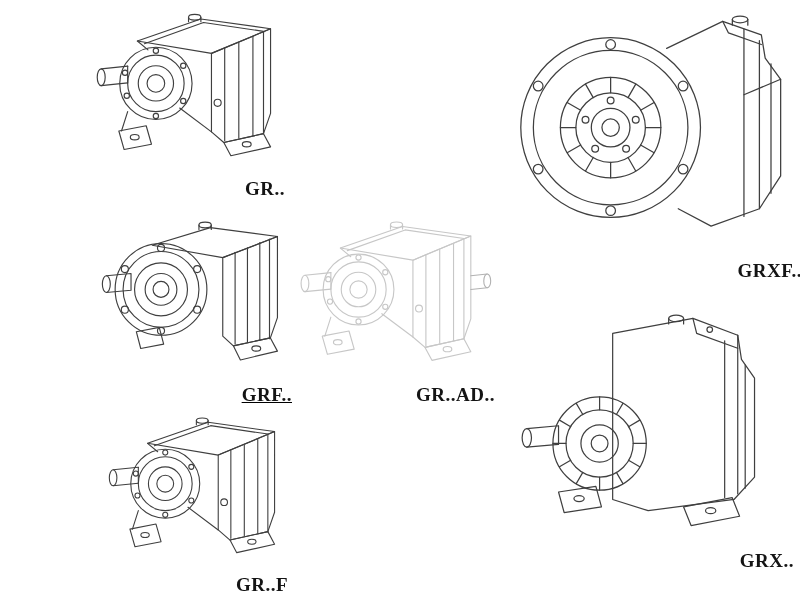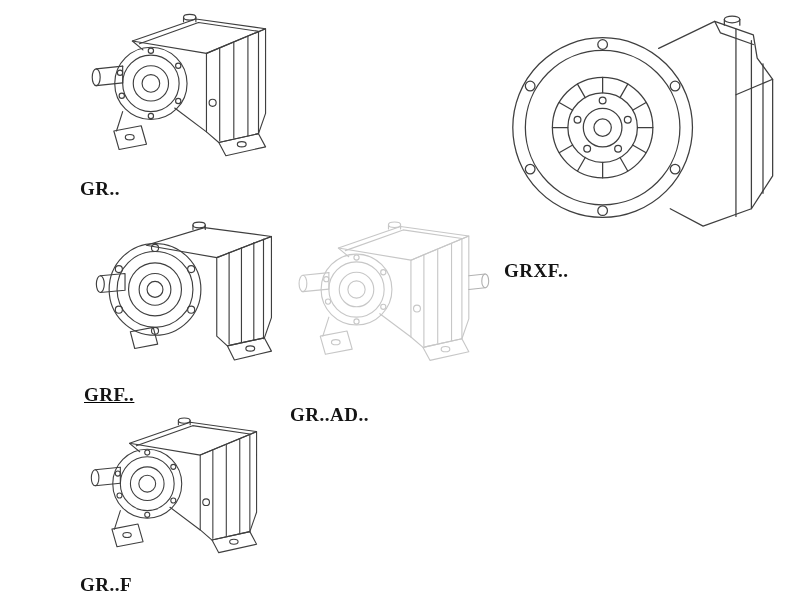--- a/index.html
+++ b/index.html
@@ -5,21 +5,21 @@
   :root{
     --line:#3f3f3f;
     --ghost:#c7c7c7;
     --ghost-dark:#b2b2b2;
     --label:#141414;
     --bg:#ffffff;
   }
   html,body{margin:0;padding:0;}
   body{background:var(--bg);font-family:"Liberation Serif",serif;}
   .page{position:relative;width:800px;height:600px;background:var(--bg);overflow:hidden;}
-  .figure{position:absolute;display:flex;flex-direction:column;align-items:flex-start;}
+  .figure{position:absolute;display:flex;flex-direction:column;align-items:flex-end;}
   .gear-svg{fill:none;stroke:var(--line);stroke-width:1.3;stroke-linejoin:round;stroke-linecap:round;}
   .gear-svg.ghost{stroke:var(--ghost);}
   .label{font-family:"Liberation Serif",serif;font-weight:bold;font-size:19px;color:var(--label);letter-spacing:.5px;margin-top:2px;white-space:nowrap;}
   .defs-holder{position:absolute;width:0;height:0;overflow:hidden;}
 </style>
 </head>
 <body>
 
 <svg class="defs-holder" aria-hidden="true">
   <defs>
@@ -181,33 +181,39 @@
     <div class="label">GRXF..</div>
   </div>
 
   <div class="figure" style="left:84px;top:210px;width:208px;text-decoration:underline;">
     <svg class="gear-svg" width="202" height="172" viewBox="0 0 220 195">
         <use href="#g-rf"></use>
       </svg>
     <div class="label">GRF..</div>
   </div>
 
-  <div class="figure" style="left:290px;top:210px;width:205px;gap:20px;">
+  <div class="figure" style="left:290px;top:210px;width:205px;">
     <svg class="gear-svg ghost" width="203" height="172" viewBox="0 0 235 195">
       <use href="#g-r"></use>
       <g style="stroke:var(--ghost-dark)">
         <ellipse cx="226" cy="80" rx="4" ry="8"></ellipse>
         <path d="M207 74 L226 72 M207 90 L226 88"></path>
       </g>
     </svg>
     <div class="label">GR..AD..</div>
   </div>
 
   <div class="figure" style="left:80px;top:408px;width:208px;">
     <svg class="gear-svg" width="190" height="164" viewBox="0 0 220 195">
         <use href="#g-r"></use>
       </svg>
     <div class="label">GR..F</div>
   </div>
 
 
+  <div class="figure" style="left:494px;top:296px;width:300px;">
+    <svg class="gear-svg" width="288" height="252" viewBox="0 0 300 270">
+        <use href="#g-rx"></use>
+      </svg>
+    <div class="label">GRX..</div>
+  </div>
 
 </div>
 
 </body></html>

